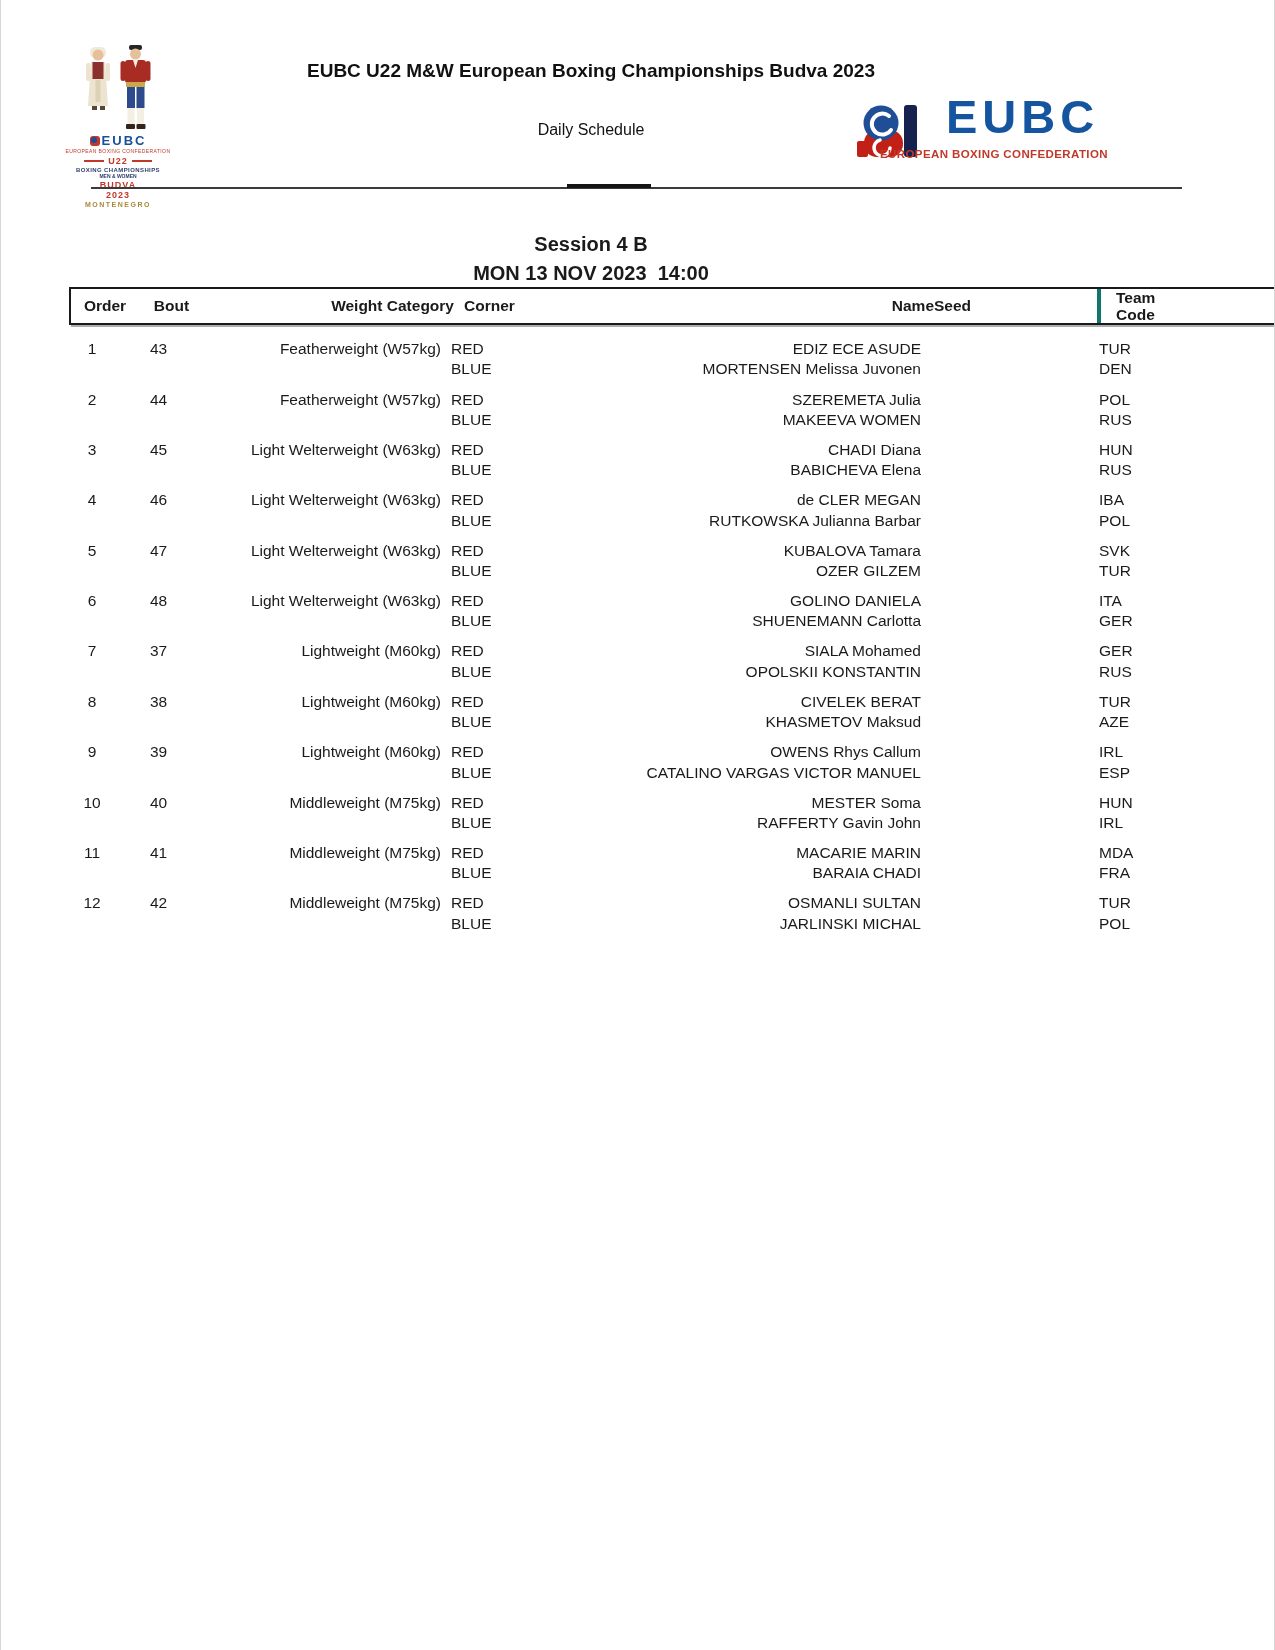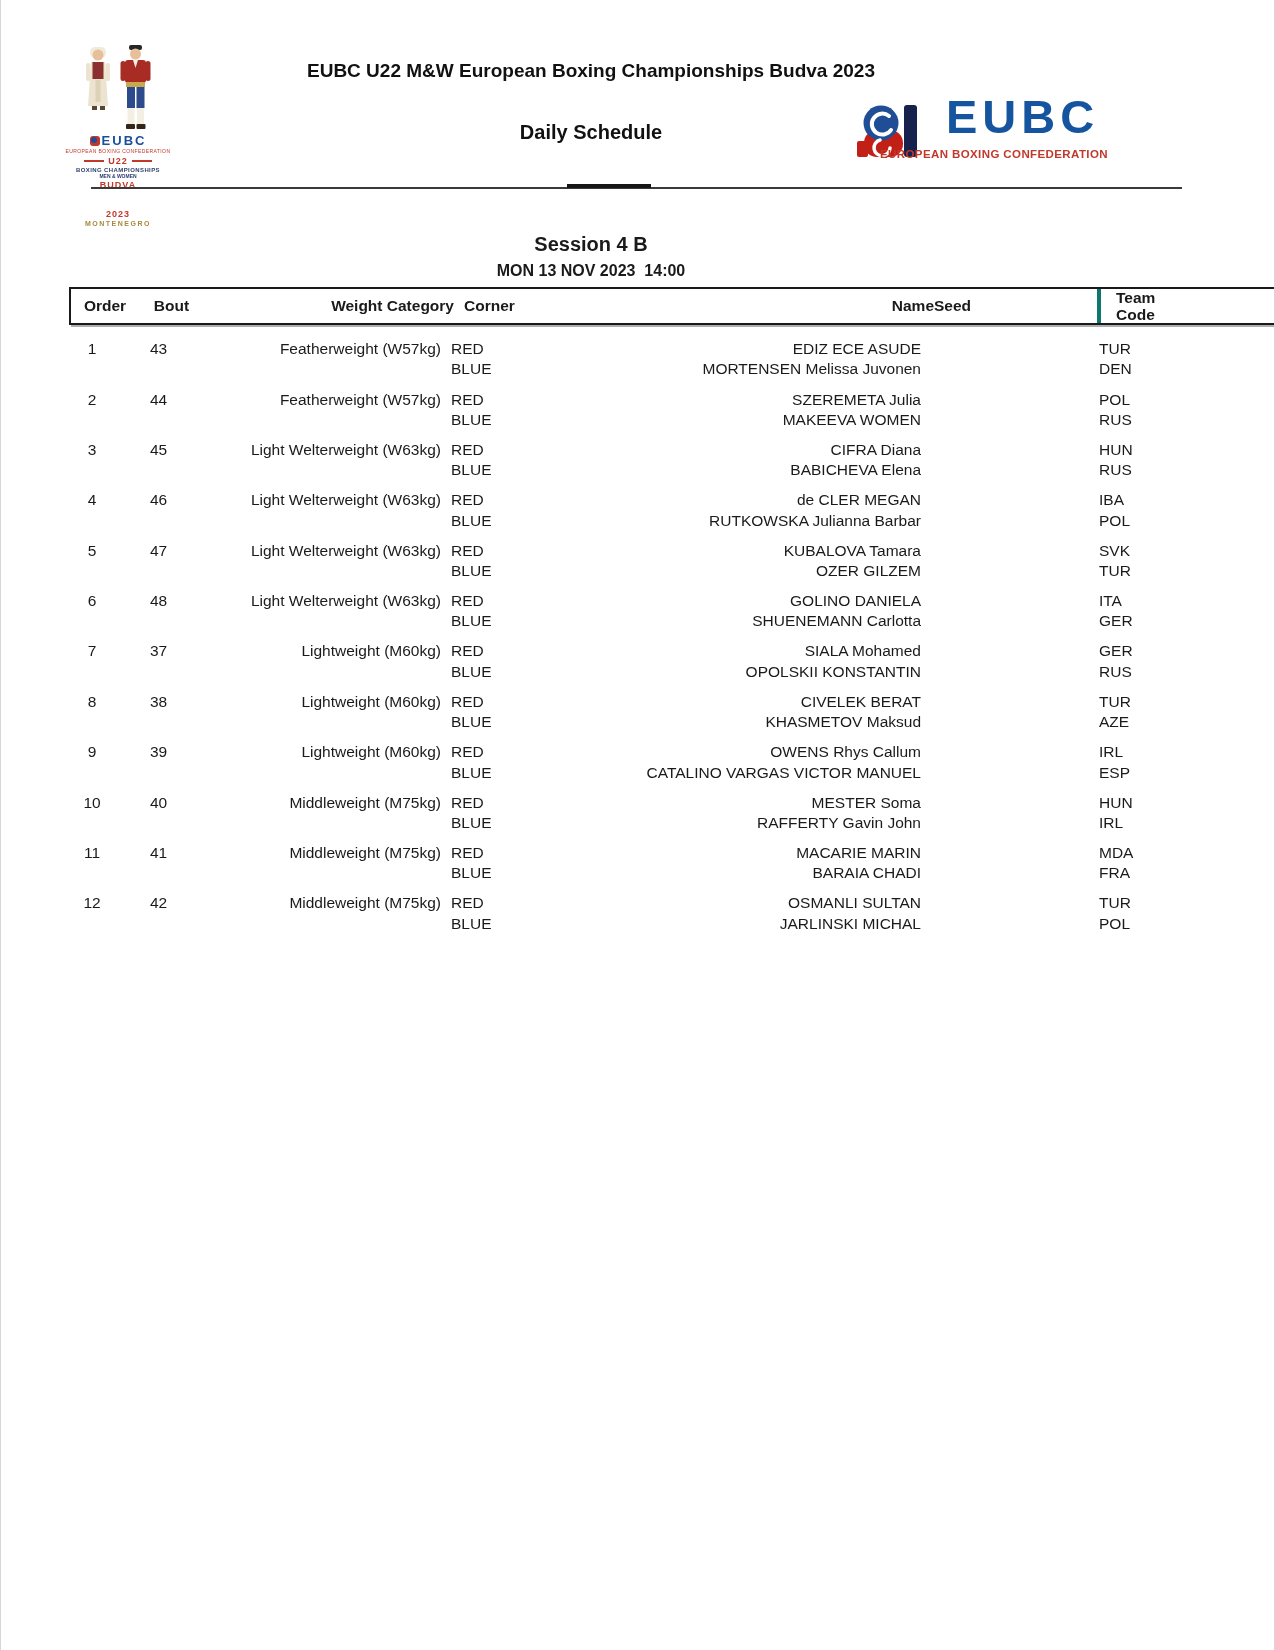--- a/index.html
+++ b/index.html
@@ -11,56 +11,56 @@
     overflow:hidden;
   }
 
   
   .doc-title {
     position:absolute; top:60px; left:0; width:1180px; text-align:center;
     font-size:19px; font-weight:bold; color:#111;
   }
   .doc-subtitle {
     position:absolute; top:121px; left:0; width:1180px; text-align:center;
-    font-size:20px; font-weight:bold; color:#111;
+    font-size:16px; font-weight:normal; color:#111;
   }
 
   
   .logo-left { position:absolute; left:57px; top:44px; width:120px; text-align:center; }
   .logo-left svg { display:block; margin:0 auto; }
   .ll-eubc-row { display:flex; align-items:center; justify-content:center; gap:2px; margin-top:1px; }
   .ll-eubc-glove { width:10px; height:10px; border-radius:3px; background:#c0392b; position:relative; flex:0 0 auto; }
   .ll-eubc-glove::after { content:""; position:absolute; left:1px; top:1px; width:6px; height:6px; border-radius:50%; background:#1a4f9c; }
   .ll-eubc-text { font-size:13px; font-weight:bold; color:#1a4f9c; letter-spacing:2px; }
   .ll-tiny-red { font-size:5px; color:#c0392b; letter-spacing:0.4px; line-height:6px; }
   .u22-row { display:flex; align-items:center; justify-content:center; gap:4px; margin-top:2px; }
   .u22-row::before, .u22-row::after { content:""; width:20px; height:2px; background:#c0392b; }
   .u22-text { font-size:9px; font-weight:bold; color:#c0392b; letter-spacing:1px; }
   .ll-line1 { font-size:6px; font-weight:bold; color:#2c3e6b; letter-spacing:0.4px; margin-top:1px; }
   .ll-line2 { font-size:5px; font-weight:bold; color:#2c3e6b; }
   .ll-budva { font-size:9px; font-weight:bold; color:#c0392b; letter-spacing:1px; margin-top:1px; }
-  .ll-year  { font-size:9px; font-weight:bold; color:#c0392b; letter-spacing:1px;margin-top:19px; }
+  .ll-year  { font-size:9px; font-weight:bold; color:#c0392b; letter-spacing:1px; }
   .ll-country { font-size:7px; font-weight:bold; color:#a8893c; letter-spacing:1.5px; margin-top:1px; }
 
   
   .logo-right { position:absolute; left:853px; top:96px; width:280px; height:66px; }
   .lr-glove { position:absolute; left:2px; top:8px; }
   .lr-eubc { position:absolute; left:92px; top:-4px; font-size:47px; line-height:50px; font-weight:bold;
              color:#15549e; letter-spacing:5px; }
   .lr-tagline { position:absolute; left:26px; top:52px; font-size:11.5px; font-weight:bold;
                 color:#c0392b; letter-spacing:0.4px; white-space:nowrap; }
 
   
   .rule { position:absolute; top:187px; left:90px; width:1091px; height:2px; background:#3a3a3a; }
   .rule-thick { position:absolute; top:184px; left:566px; width:84px; height:4px; background:#151515; }
 
   
   .session { position:absolute; top:233px; left:0; width:1180px; text-align:center; }
   .session-title { font-size:20px; font-weight:bold; }
-  .session-datetime { font-size:16px; font-weight:bold; margin-top:6px; white-space:pre; }
+  .session-datetime { font-size:20px; font-weight:bold; margin-top:6px; white-space:pre; }
 
   
   .grid7 { display:grid; grid-template-columns:68px 65px 250px 115px 365px 163px 99px; }
   .thead {
     position:absolute; top:287px; left:68px; width:1267px; height:38px;
     border:2px solid #1a1a1a; background:#fff;
     box-shadow:2px 2px 0 #aeaeae;
     display:grid; grid-template-columns:68px 65px 250px 115px 365px 163px 1fr;
     align-items:center; font-weight:bold; font-size:15.5px;
   }
@@ -204,21 +204,21 @@
           <div class="cell c-seed"></div>
           <div class="cell c-team">RUS</div>
         </div>
       </div>
       <div class="bout">
         <div class="grid7 bout-line">
           <div class="cell c-order">3</div>
           <div class="cell c-bout">45</div>
           <div class="cell c-weight">Light Welterweight (W63kg)</div>
           <div class="cell c-corner">RED</div>
-          <div class="cell c-name">CIFRA Diana</div>
+          <div class="cell c-name">CHADI Diana</div>
           <div class="cell c-seed"></div>
           <div class="cell c-team">HUN</div>
         </div>
         <div class="grid7 bout-line">
           <div class="cell c-order"></div>
           <div class="cell c-bout"></div>
           <div class="cell c-weight"></div>
           <div class="cell c-corner">BLUE</div>
           <div class="cell c-name">BABICHEVA Elena</div>
           <div class="cell c-seed"></div>

